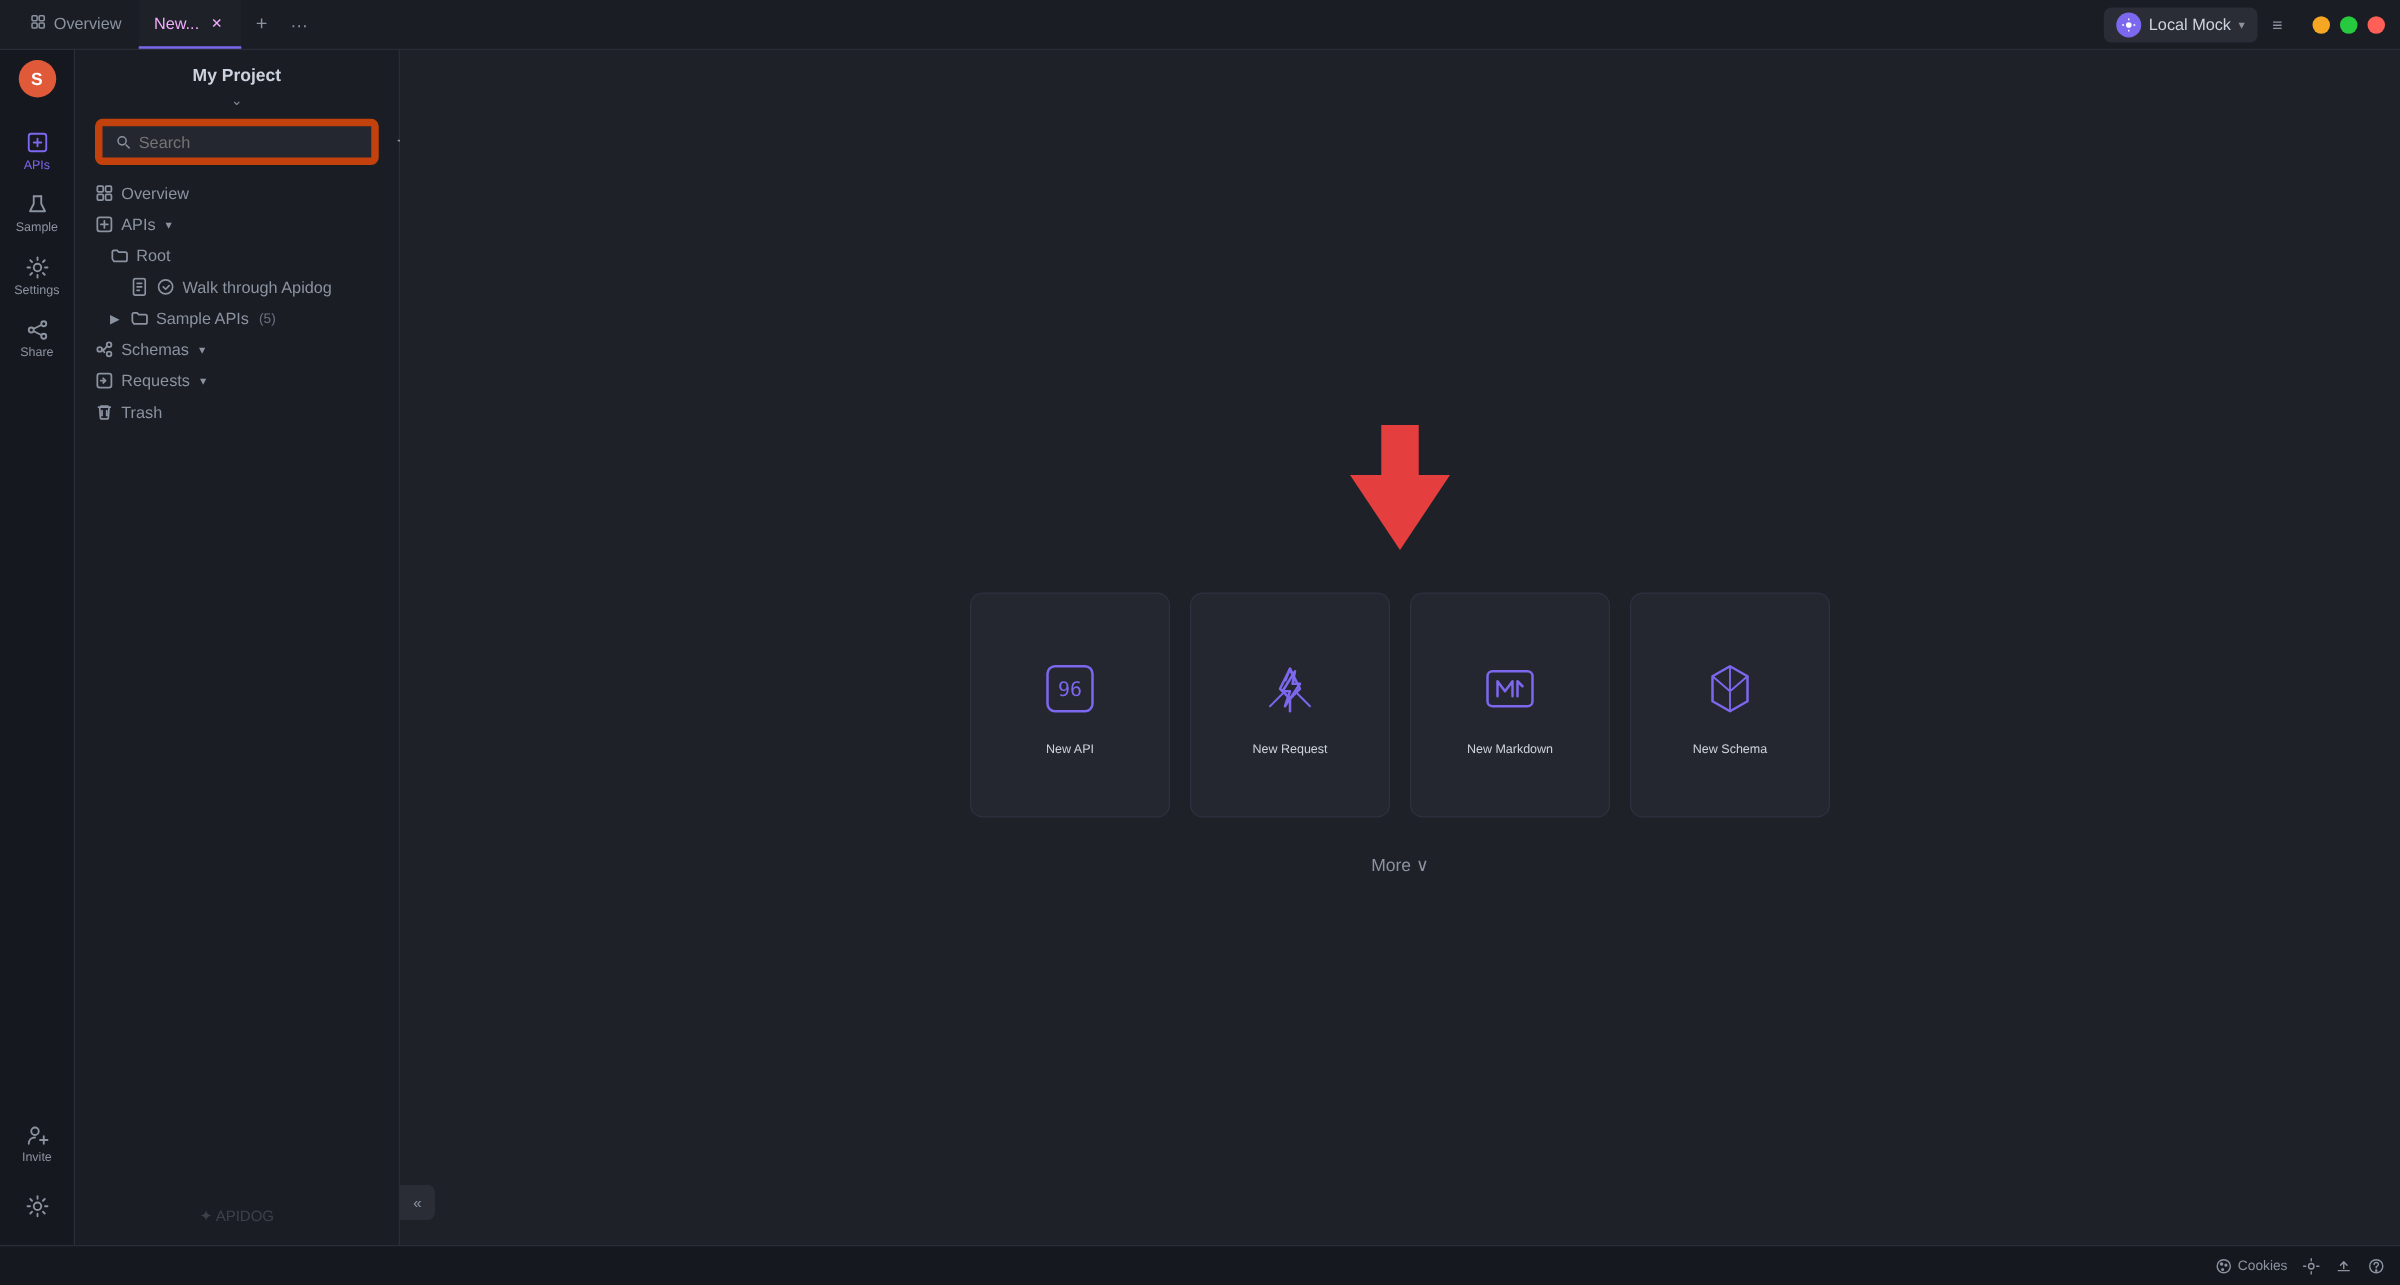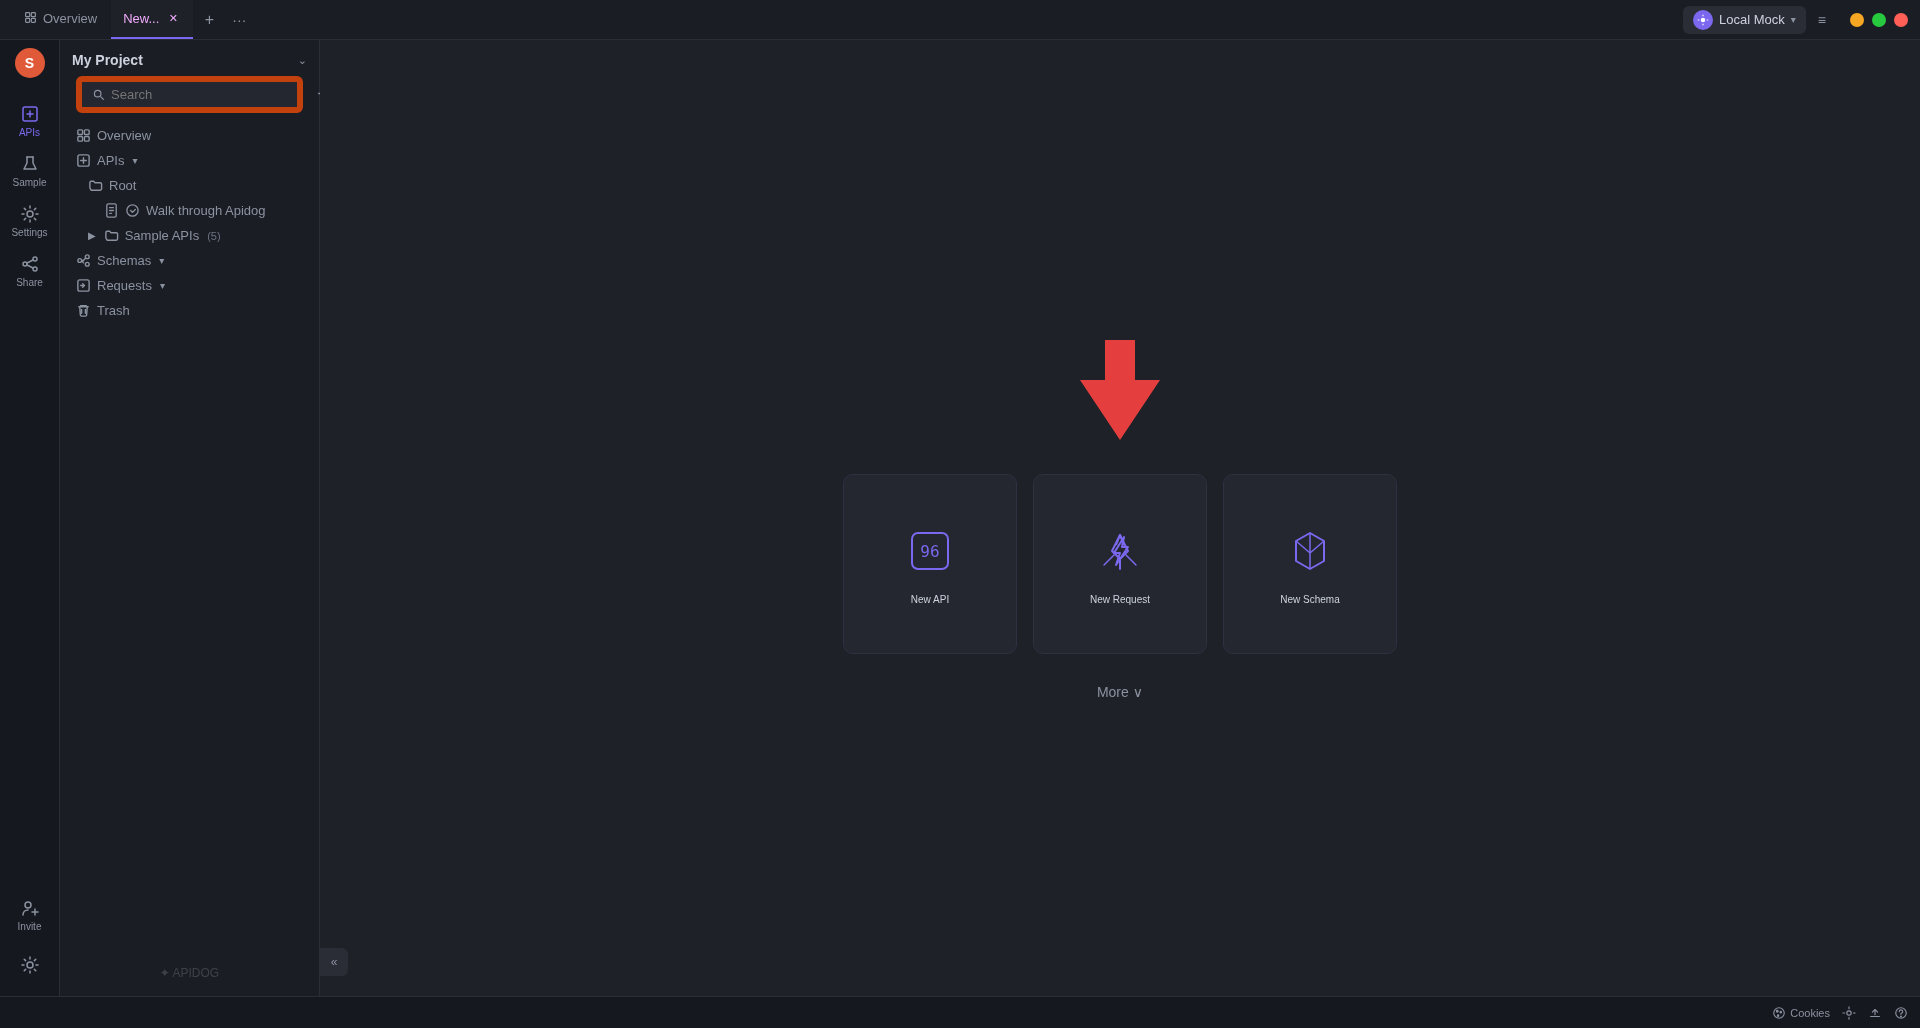--- a/index.html
+++ b/index.html
@@ -197,20 +197,21 @@
       flex-direction: column;
       border-right: 1px solid #2a2d36;
       flex-shrink: 0;
       padding: 8px 0;
     }
     .sidebar-header {
       display: flex;
       align-items: center;
       padding: 4px 12px 8px;
       gap: 6px;
+      flex-direction: column;
     }
     .project-title {
       font-size: 14px;
       font-weight: 600;
       color: #cdd3de;
       flex: 1;
     }
     .sidebar-search {
       display: flex;
       align-items: center;
@@ -286,21 +287,21 @@
       position: relative;
     }
 
     
     .cards-container {
       display: flex;
       gap: 16px;
       margin-bottom: 24px;
     }
     .card {
-      width: 174px;
+      width: 160px;
       height: 180px;
       background: #24272f;
       border-radius: 10px;
       display: flex;
       flex-direction: column;
       align-items: center;
       justify-content: center;
       gap: 16px;
       cursor: pointer;
       border: 1px solid #2e3140;
@@ -606,20 +607,30 @@
             <path d="M20 18L24 8L28 18" stroke="#7b68ee" stroke-width="2" stroke-linejoin="round"></path>
             <path d="M24 32V42" stroke="#7b68ee" stroke-width="2" stroke-linecap="round"></path>
             <path d="M18 28L8 38M30 28L40 38" stroke="#7b68ee" stroke-width="1.5" stroke-linecap="round"></path>
 
             <path d="M28 10L18 26H24L20 38L32 20H26L28 10Z" stroke="#7b68ee" stroke-width="2" stroke-linejoin="round" fill="none"></path>
           </svg>
         </div>
         <span class="card-label">New Request</span>
       </div>
 
+      <div class="card">
+        <div class="card-icon">
+          <svg width="48" height="48" viewBox="0 0 48 48" fill="none">
+            <rect x="6" y="10" width="36" height="28" rx="4" stroke="#7b68ee" stroke-width="2"></rect>
+            <path d="M14 30V18l6 8 6-8v12" stroke="#7b68ee" stroke-width="2" stroke-linecap="round" stroke-linejoin="round"></path>
+            <path d="M30 30V18l4 4" stroke="#7b68ee" stroke-width="2" stroke-linecap="round" stroke-linejoin="round"></path>
+          </svg>
+        </div>
+        <span class="card-label">New Markdown</span>
+      </div>
 
       <div class="card">
         <div class="card-icon">
           <svg width="48" height="48" viewBox="0 0 48 48" fill="none">
             <path d="M24 6L38 14V34L24 42L10 34V14L24 6Z" stroke="#7b68ee" stroke-width="2" stroke-linejoin="round"></path>
             <path d="M24 6L24 26M10 14L24 26M38 14L24 26" stroke="#7b68ee" stroke-width="1.5"></path>
             <path d="M24 26L24 42" stroke="#7b68ee" stroke-width="1.5"></path>
           </svg>
         </div>
         <span class="card-label">New Schema</span>

